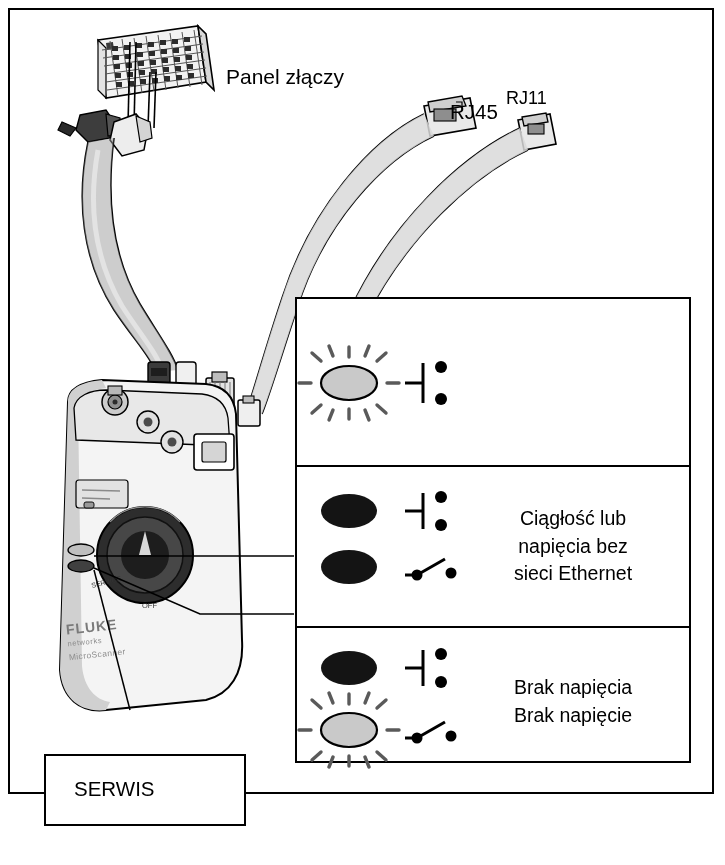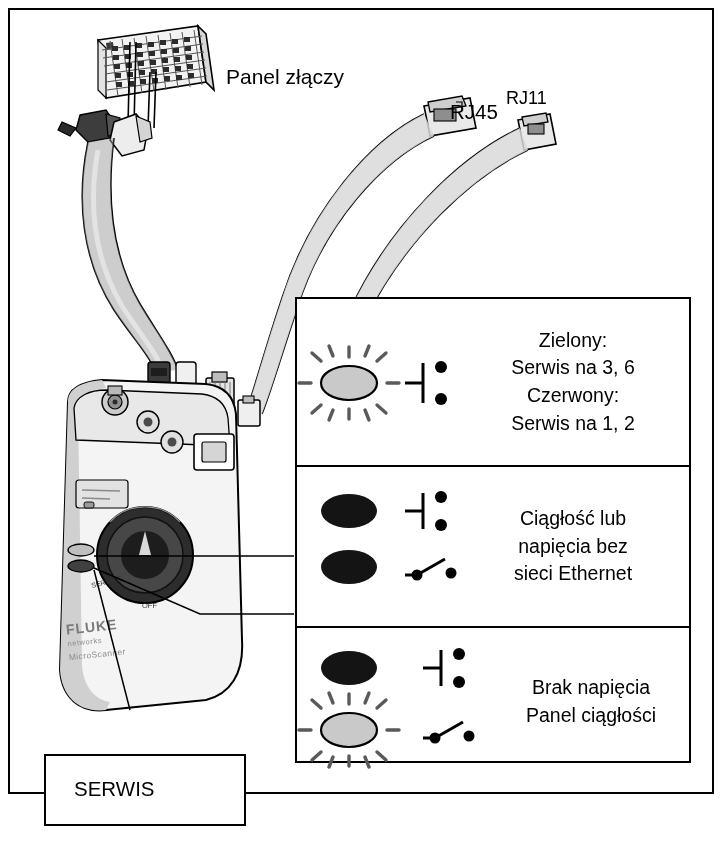--- a/index.html
+++ b/index.html
@@ -83,21 +83,21 @@
     background: #fff;
   }
   .legend-row {
     position: relative;
     box-sizing: border-box;
     display: flex;
     align-items: center;
   }
   #row-0 { height: 168px; border-bottom: 2px solid #000; }
   #row-1 { height: 161px; border-bottom: 2px solid #000; }
-  #row-2 { height: 148px; gap: 18px; }
+  #row-2 { height: 148px; }
 
   .row-lamps {
     width: 104px;
     height: 100%;
     position: relative;
     flex: 0 0 104px;
   }
   .row-switches {
     width: 66px;
     height: 100%;
@@ -356,26 +356,20 @@
           </svg>
         </div>
         <div class="row-switches">
           <svg width="66" height="168" viewBox="0 0 66 168">
             <line x1="4" y1="84" x2="22" y2="84" stroke="#000" stroke-width="3"></line>
             <line x1="22" y1="64" x2="22" y2="104" stroke="#000" stroke-width="3"></line>
             <circle cx="40" cy="68" r="6" fill="#000"></circle>
             <circle cx="40" cy="100" r="6" fill="#000"></circle>
           </svg>
         </div>
-        <div class="row-text">
-          <div>Zielony:</div>
-          <div>Serwis na 3, 6</div>
-          <div>Czerwony:</div>
-          <div>Serwis na 1, 2</div>
-        </div>
       </div>
 
       <div class="legend-row" id="row-1">
         <div class="row-lamps">
           <svg width="104" height="146" viewBox="0 0 104 146">
             <ellipse cx="52" cy="44" rx="28" ry="17" fill="#141414"></ellipse>
             <ellipse cx="52" cy="100" rx="28" ry="17" fill="#141414"></ellipse>
           </svg>
         </div>
         <div class="row-switches">
@@ -427,20 +421,20 @@
             <circle cx="40" cy="26" r="6" fill="#000"></circle>
             <circle cx="40" cy="54" r="6" fill="#000"></circle>
             <line x1="4" y1="110" x2="16" y2="110" stroke="#000" stroke-width="3"></line>
             <line x1="16" y1="110" x2="44" y2="94" stroke="#000" stroke-width="3"></line>
             <circle cx="16" cy="110" r="5.5" fill="#000"></circle>
             <circle cx="50" cy="108" r="5.5" fill="#000"></circle>
           </svg>
         </div>
         <div class="row-text">
           <div>Brak napięcia</div>
-          <div>Panel ciągłości</div>
+          <div>Brak napięcie</div>
         </div>
       </div>
 
     </div>
   </div>
 
 </div>
 
 </body></html>

